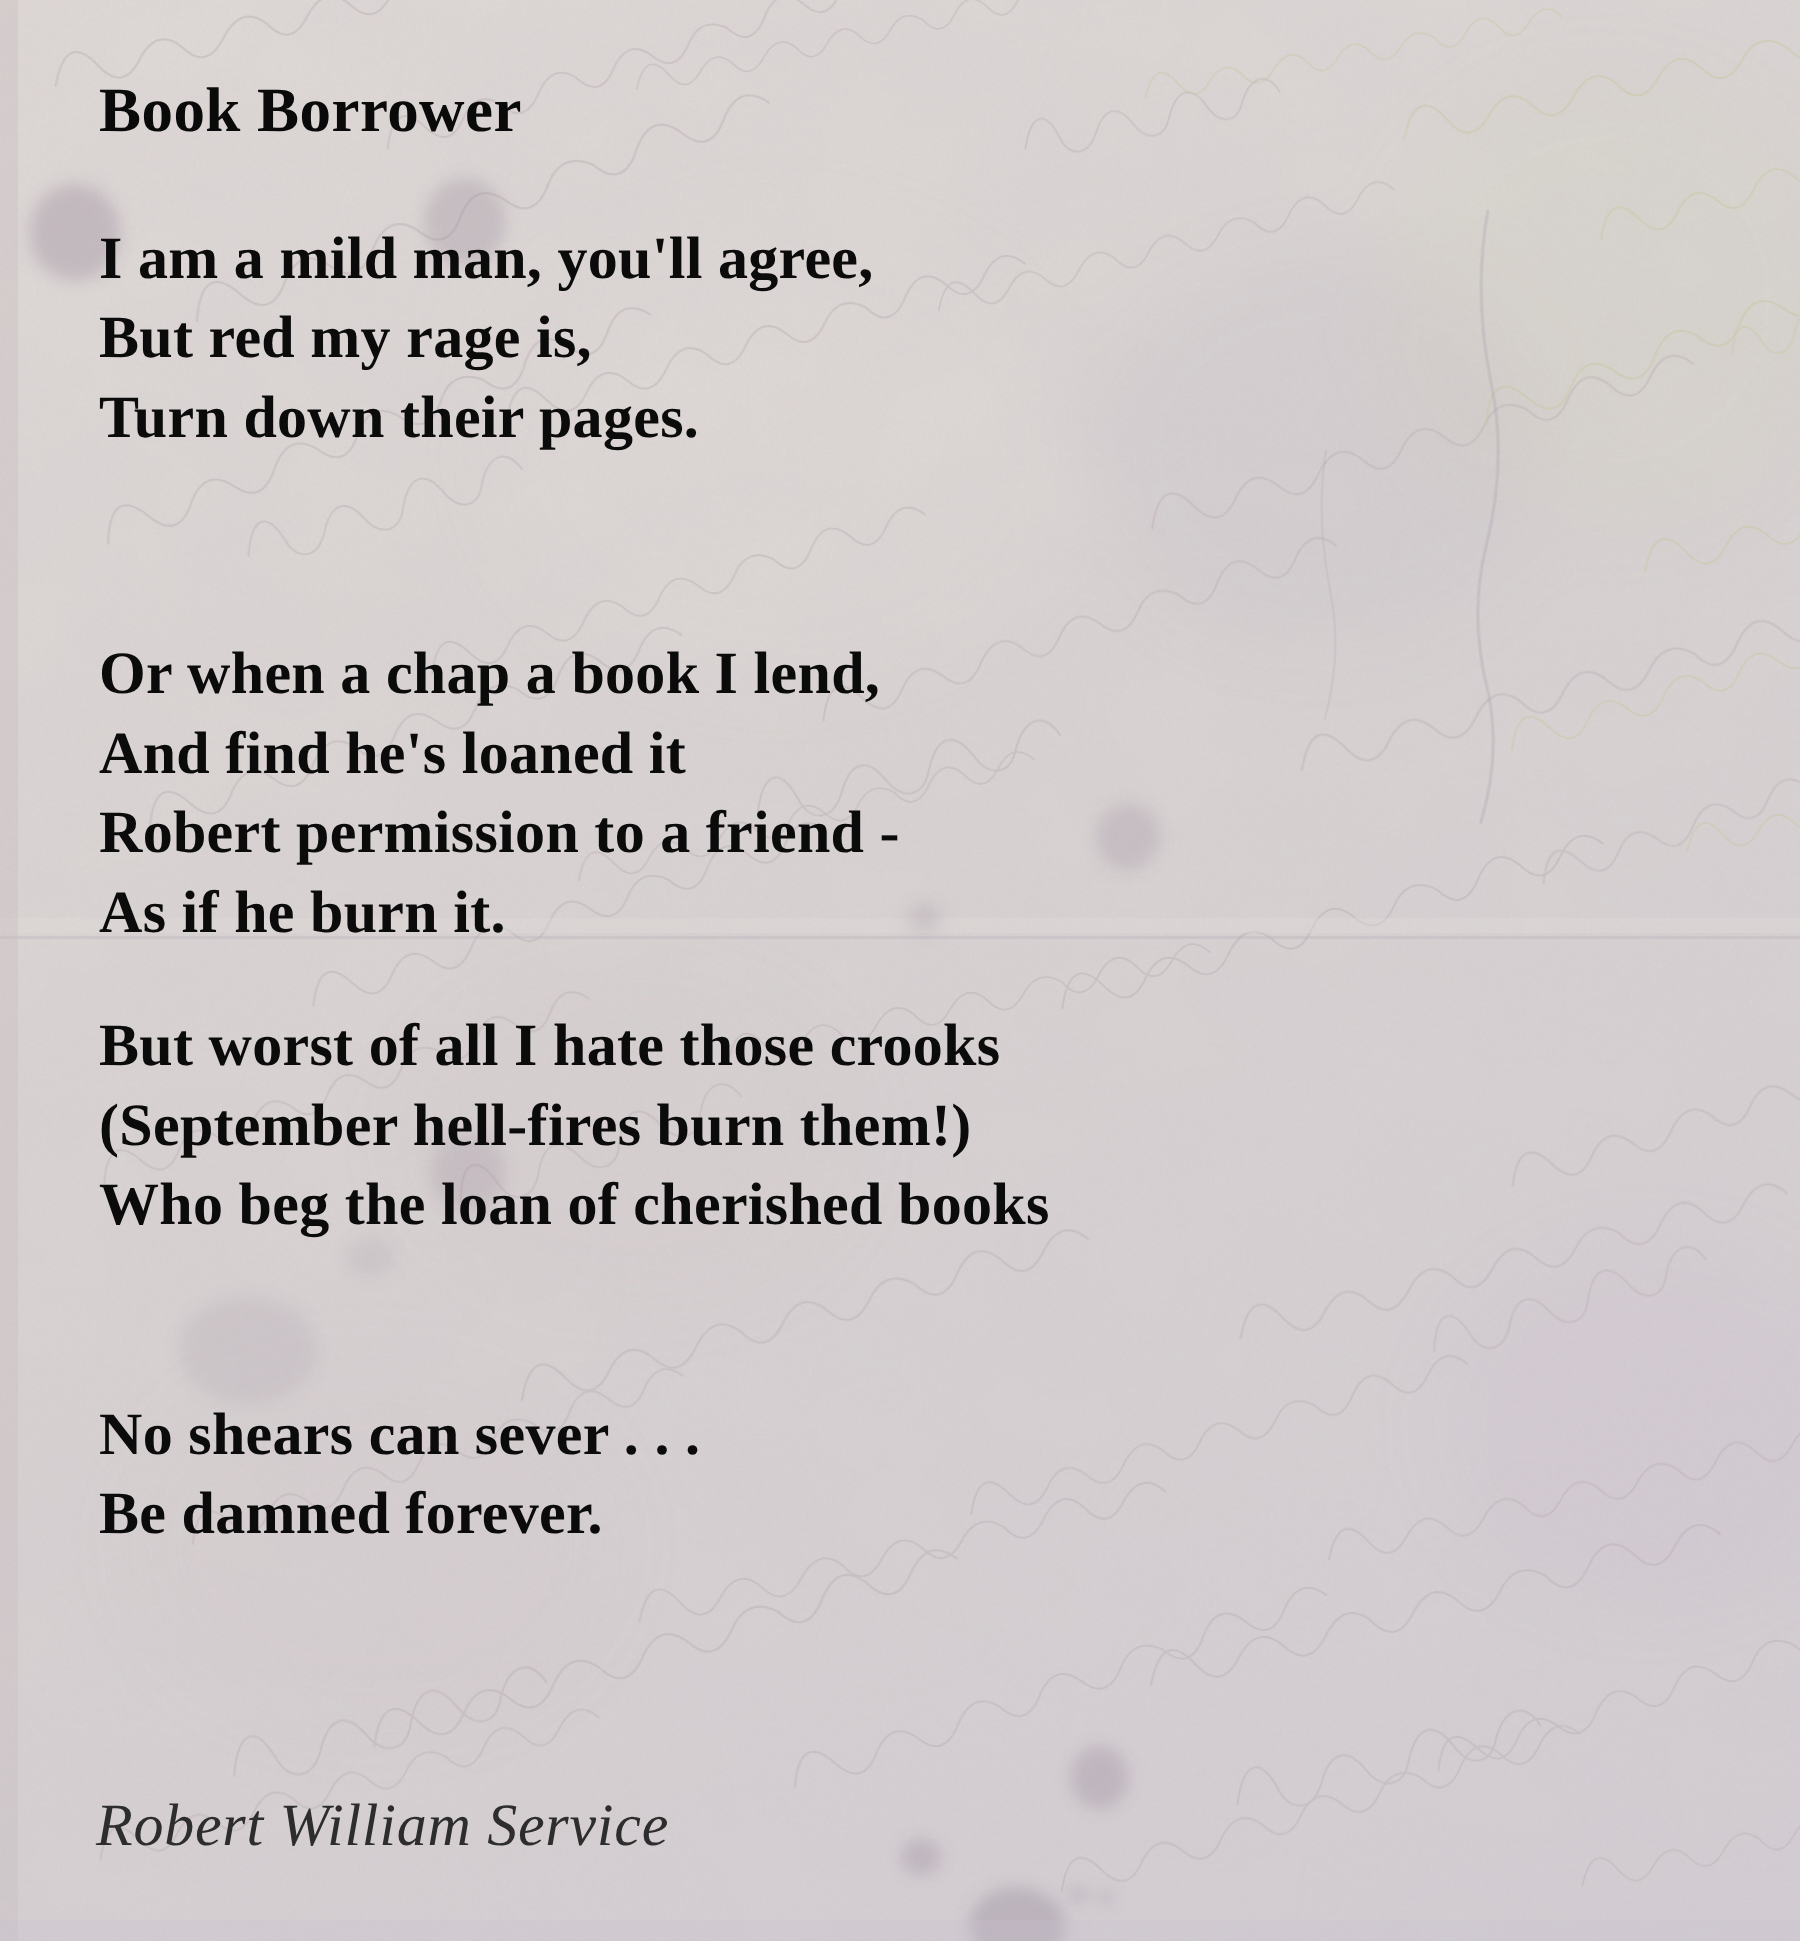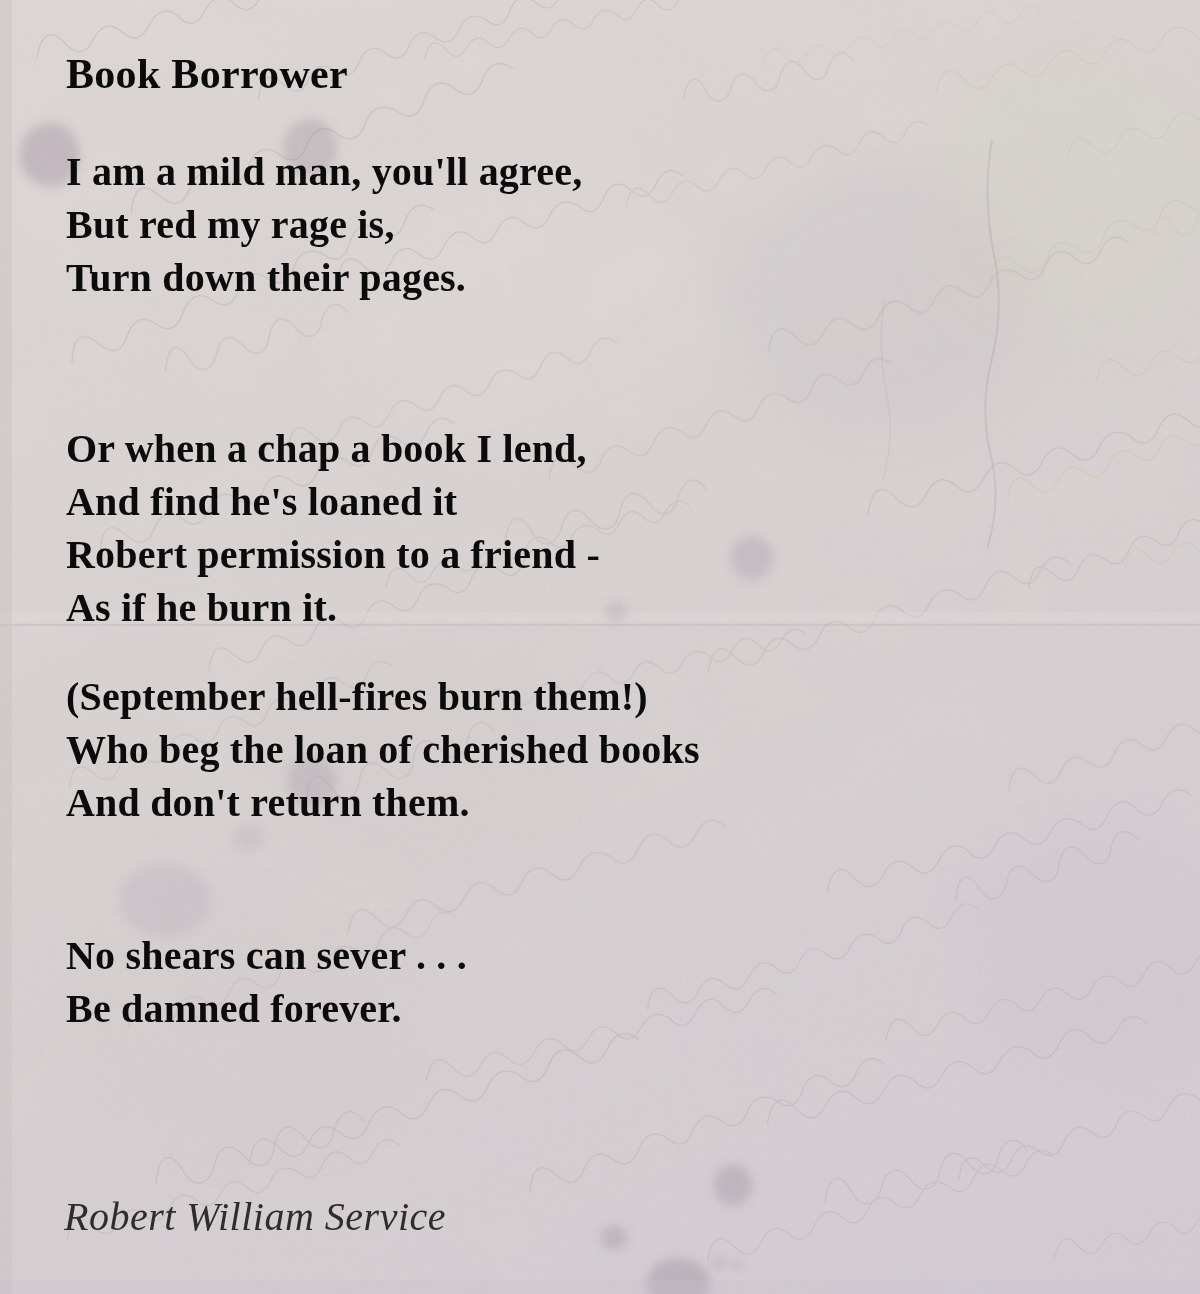--- a/index.html
+++ b/index.html
@@ -194,23 +194,23 @@
     </div>
 
     <div class="stanza s2">
       <div>Or when a chap a book I lend,</div>
       <div>And find he's loaned it</div>
       <div>Robert permission to a friend -</div>
       <div>As if he burn it.</div>
     </div>
 
     <div class="stanza s3">
+      <div>But worst of all I hate those crooks</div>
       <div>(September hell-fires burn them!)</div>
       <div>Who beg the loan of cherished books</div>
-      <div>And don't return them.</div>
     </div>
 
     <div class="stanza s4">
       <div>No shears can sever . . .</div>
       <div>Be damned forever.</div>
     </div>
 
     <div class="author">Robert William Service</div>
   </div>
 </div>

